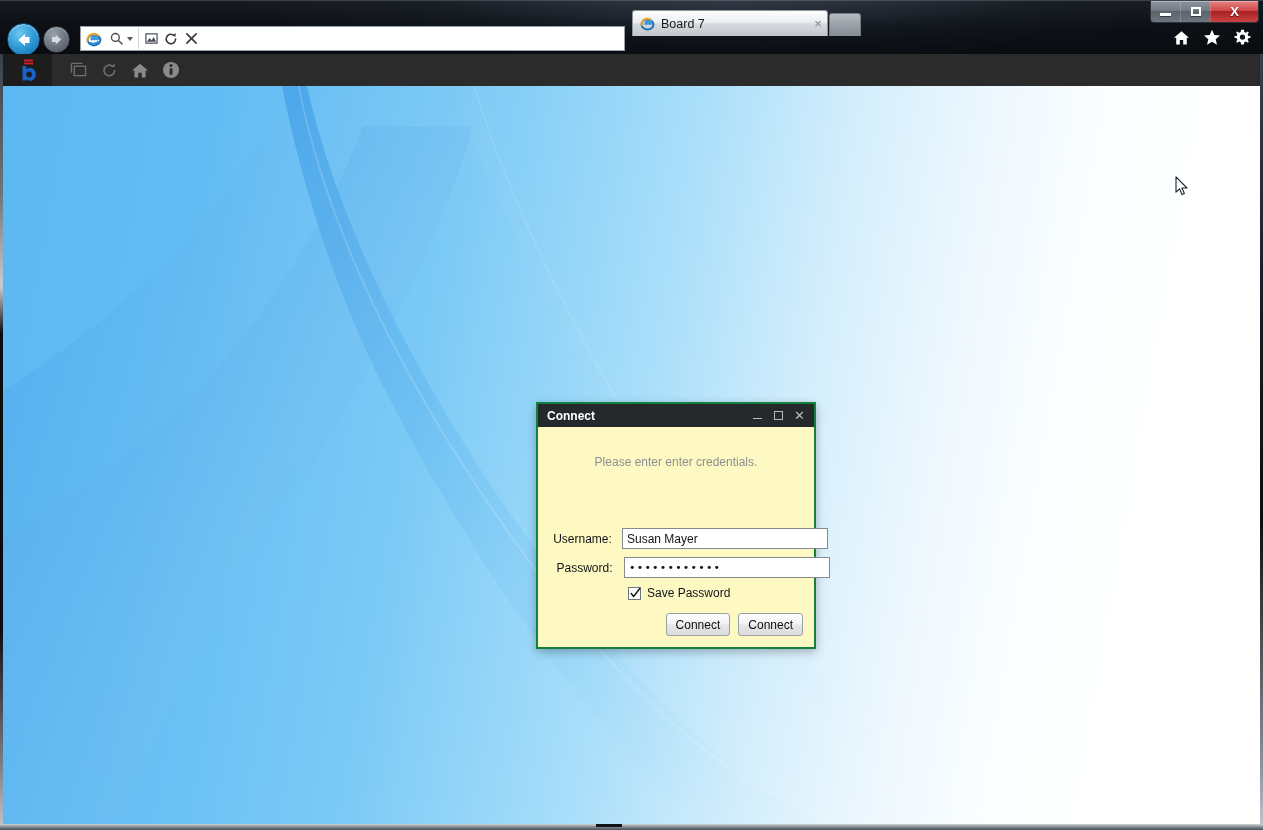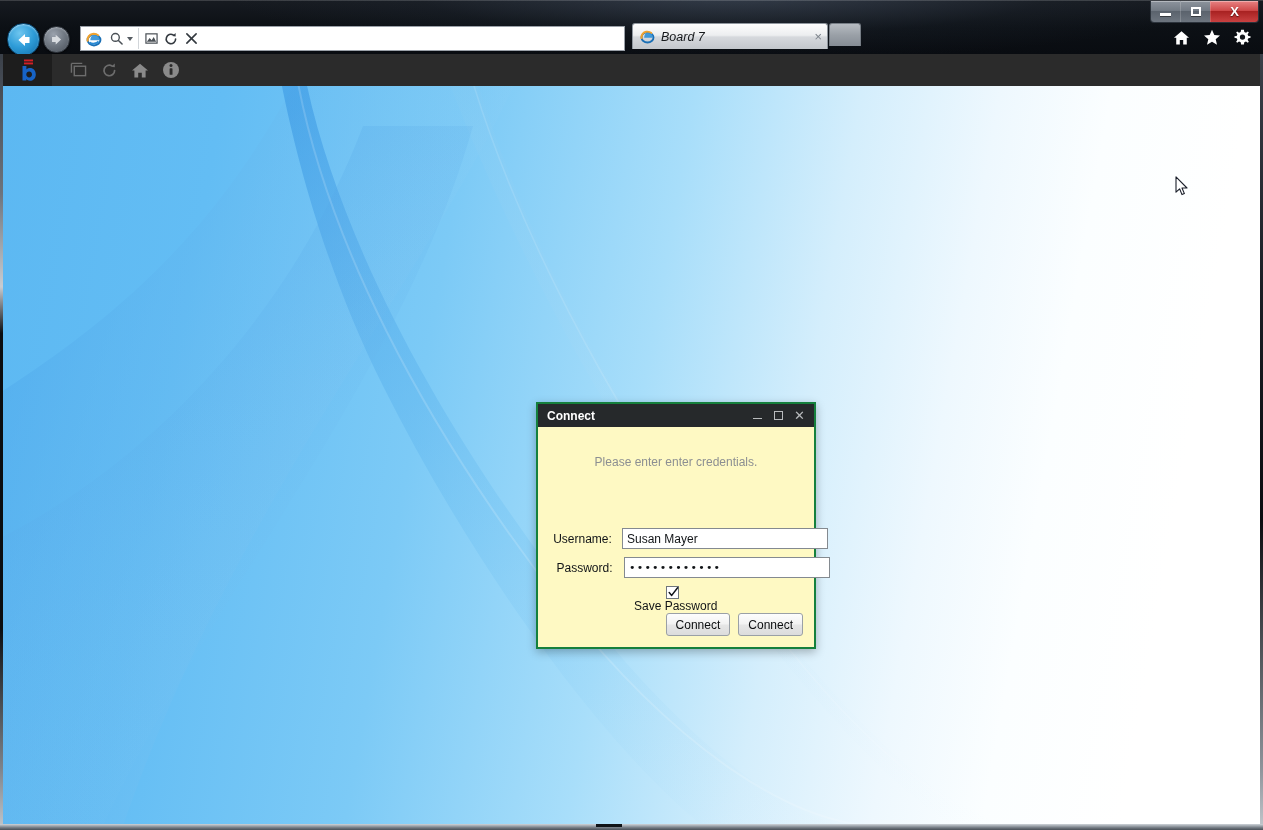--- a/index.html
+++ b/index.html
@@ -173,25 +173,24 @@
     border-right: 3px solid transparent;
     border-top: 4px solid #555b61;
     margin-left: 1px;
     margin-right: 3px;
   }
 
   
   #tabstrip {
     position: absolute;
     left: 632px;
-    top: 23px;
-    display: flex;
-    align-items: flex-start;
+    top: 9px;
+    display: flex;
+    align-items: flex-end;
     height: 27px;
-    font-style: italic;
   }
   #tab1 {
     width: 196px;
     height: 26px;
     background: linear-gradient(180deg, #fdfdfd 0%, #eceef0 45%, #d6d9dd 52%, #c3c7cc 100%);
     border: 1px solid #8f969e;
     border-bottom: none;
     border-radius: 3px 3px 0 0;
     display: flex;
     align-items: center;
@@ -399,21 +398,20 @@
     font-size: 11px;
     color: #111417;
   }
   #saverow {
     position: absolute;
     left: 90px;
     top: 159px;
     display: flex;
     align-items: center;
     cursor: pointer;
-    flex-direction: column;
   }
   #savecheckbox {
     width: 13px;
     height: 13px;
     border: 1px solid #6f767c;
     background: #fff;
     box-sizing: border-box;
     position: relative;
     flex: 0 0 auto;
   }

